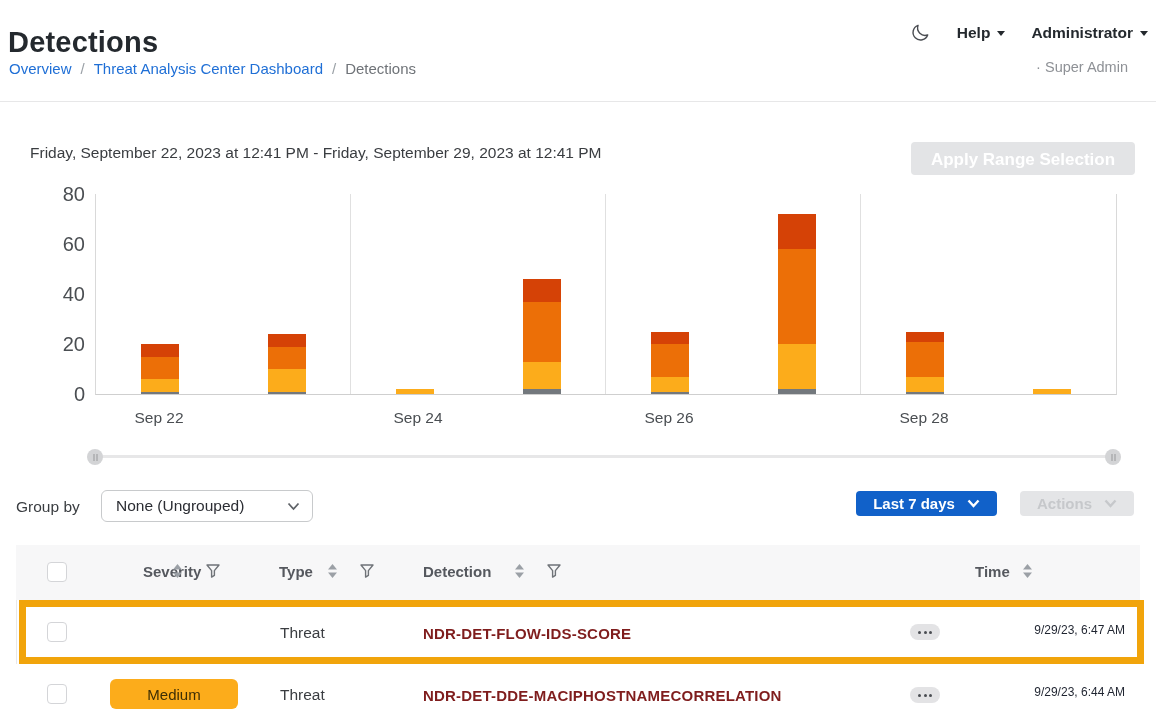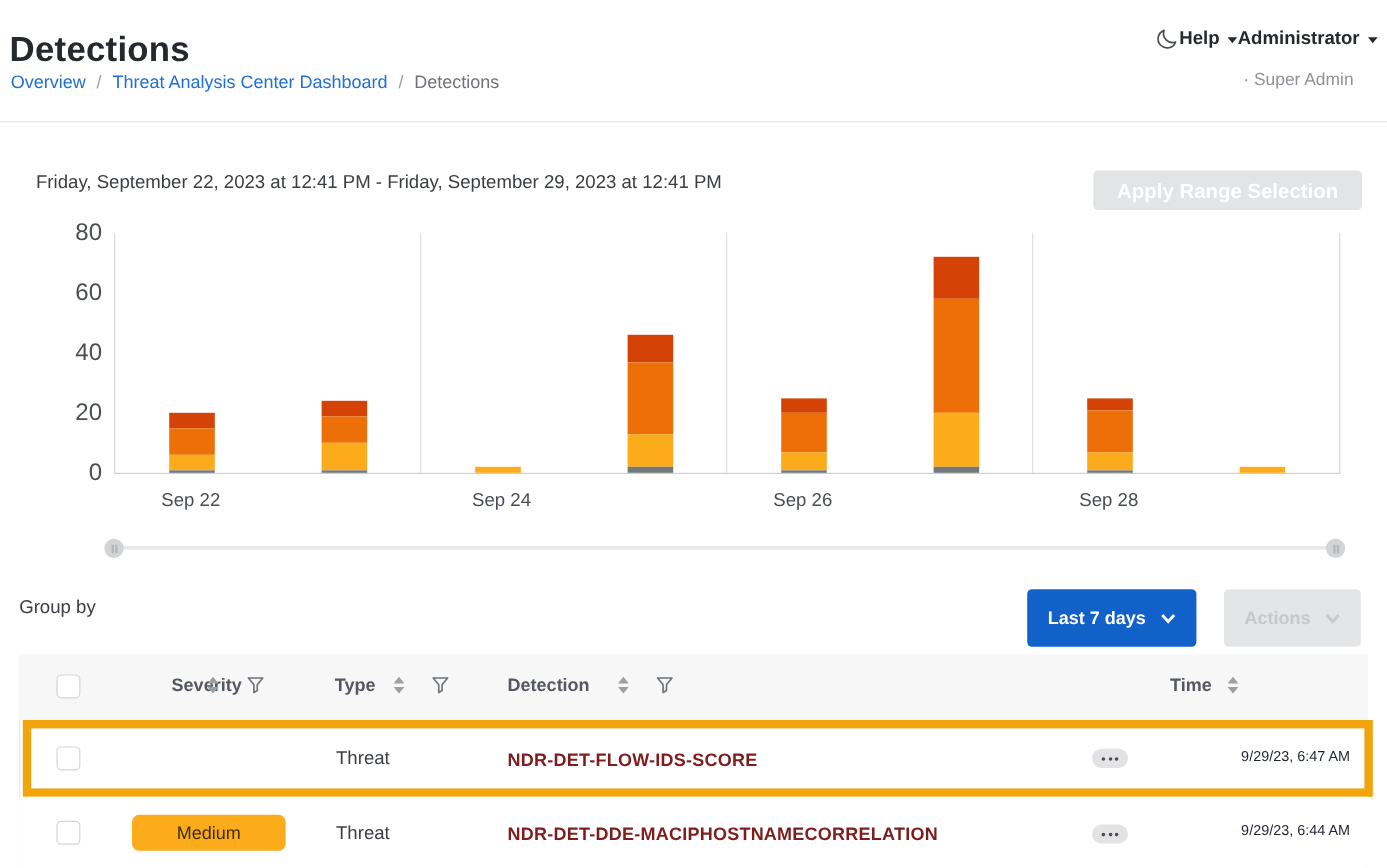--- a/index.html
+++ b/index.html
@@ -6,21 +6,21 @@
   .page{position:relative;width:1156px;height:723px;background:#fff;overflow:hidden;
         font-family:"Liberation Sans",sans-serif;color:#2b2d33;}
   .abs{position:absolute;}
 
   
   .title{left:8px;top:26px;font-size:29px;font-weight:700;color:#24292e;letter-spacing:.2px;}
   .breadcrumb{left:9px;top:60px;font-size:15px;display:flex;gap:9px;align-items:center;text-align:right;}
   .crumb-link{color:var(--link,#1f6fd6);cursor:pointer;}
   .crumb-sep{color:#9aa0a6;}
   .crumb-current{color:#6f7378;}
-  .header-right{top:22px;right:8px;display:flex;align-items:center;}
+  .header-right{top:22px;right:8px;display:flex;align-items:center;gap:26px;}
   .hdr-item{font-size:15.5px;font-weight:700;color:#24292e;display:flex;align-items:center;gap:7px;cursor:pointer;}
   .caret{width:0;height:0;border-left:4.5px solid transparent;border-right:4.5px solid transparent;
          border-top:5.5px solid #24292e;margin-top:2px;}
   .super-admin{top:59px;right:28px;font-size:14.5px;color:#8e9196;}
   .hdr-divider{left:0;top:101px;width:1156px;height:1px;background:#e7e7e8;}
 
   
   .date-range{left:30px;top:144px;font-size:15.5px;color:#3a3d41;}
   .apply-btn{left:911px;top:142px;width:224px;height:33px;background:#e3e4e6;border:none;border-radius:4px;
              color:#fff;font-weight:700;font-size:17px;font-family:"Liberation Sans",sans-serif;
@@ -40,21 +40,21 @@
   .slider-handle{width:16px;height:16px;border-radius:50%;background:#d3d4d6;top:449px;cursor:grab;}
   .slider-handle::before,.slider-handle::after{content:"";position:absolute;top:4.5px;width:1.5px;height:7px;background:#b5b6b8;}
   .slider-handle::before{left:6px;}.slider-handle::after{left:9px;}
 
   
   .groupby-label{left:16px;top:498px;font-size:15.5px;color:#3a3d41;}
   .groupby-select{left:101px;top:490px;width:212px;height:32px;border:1px solid #c8cacc;border-radius:6px;
                   background:#fff;display:flex;align-items:center;justify-content:space-between;
                   padding:0 12px 0 14px;box-sizing:border-box;cursor:pointer;}
   .groupby-value{font-size:15.5px;color:#2b2d33;}
-  .btn{height:48px;border:none;border-radius:4px;font-family:"Liberation Sans",sans-serif;font-weight:700;
+  .btn{height:25px;border:none;border-radius:4px;font-family:"Liberation Sans",sans-serif;font-weight:700;
        font-size:15px;display:flex;align-items:center;justify-content:center;gap:12px;cursor:pointer;}
   .range-btn{left:856px;top:491px;width:141px;background:var(--primary,#1161c9);color:#fff;}
   .actions-btn{left:1020px;top:491px;width:114px;background:#e4e5e7;color:#c6c8cb;cursor:default;}
 
   
   .table-frame{left:16px;top:545px;width:1124px;height:178px;border:1px solid #e8e8e9;border-bottom:none;box-sizing:border-box;}
   .thead{left:16px;top:545px;width:1124px;height:55px;background:#f7f7f8;}
   .th{font-size:15px;font-weight:700;color:#55585e;top:563px;cursor:pointer;}
   .checkbox{width:20px;height:20px;background:#fff;border:1.5px solid #d4d5d8;border-radius:4px;box-sizing:border-box;cursor:pointer;}
   .icon-btn{cursor:pointer;display:inline-flex;}
@@ -165,20 +165,26 @@
   <span class="abs xtick" style="left:114px;">Sep 22</span>
   <span class="abs xtick" style="left:373px;">Sep 24</span>
   <span class="abs xtick" style="left:624px;">Sep 26</span>
   <span class="abs xtick" style="left:879px;">Sep 28</span>
 
   <div class="abs slider-track"></div>
   <div class="abs slider-handle" style="left:87px;"></div>
   <div class="abs slider-handle" style="left:1105px;"></div>
 
   <div class="abs groupby-label">Group by</div>
+  <div class="abs groupby-select">
+    <span class="groupby-value">None (Ungrouped)</span>
+    <svg width="13" height="9" viewBox="0 0 13 9" style="color:#5f6368;">
+        <polyline points="1.5,1.5 6.5,7 11.5,1.5" fill="none" stroke="currentColor" stroke-width="1.8"></polyline>
+      </svg>
+  </div>
   <button class="abs btn range-btn">
     <span>Last 7 days</span>
     <svg width="13" height="9" viewBox="0 0 13 9">
         <polyline points="1.5,1.5 6.5,7 11.5,1.5" fill="none" stroke="#fff" stroke-width="2.4"></polyline>
       </svg>
   </button>
   <button class="abs btn actions-btn">
     <span>Actions</span>
     <svg width="13" height="9" viewBox="0 0 13 9">
         <polyline points="1.5,1.5 6.5,7 11.5,1.5" fill="none" stroke="#c6c8cb" stroke-width="2.4"></polyline>

